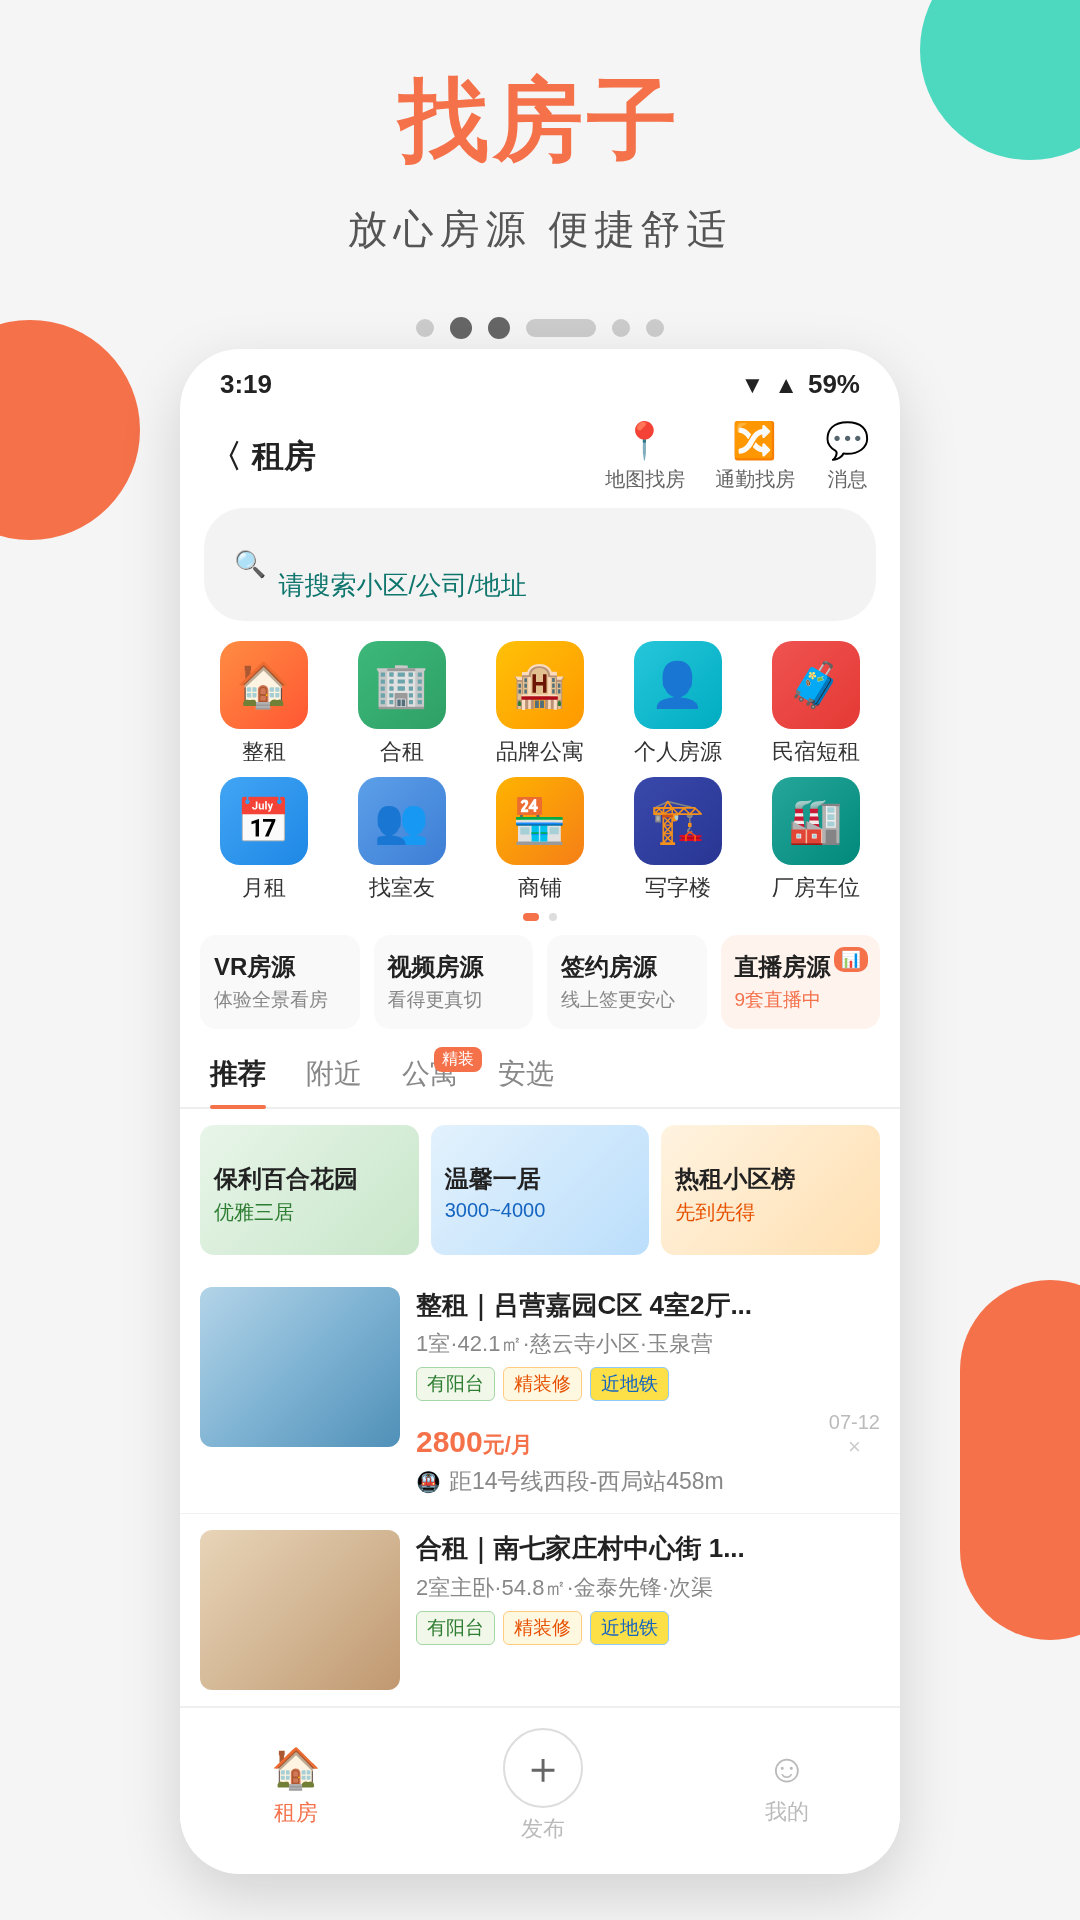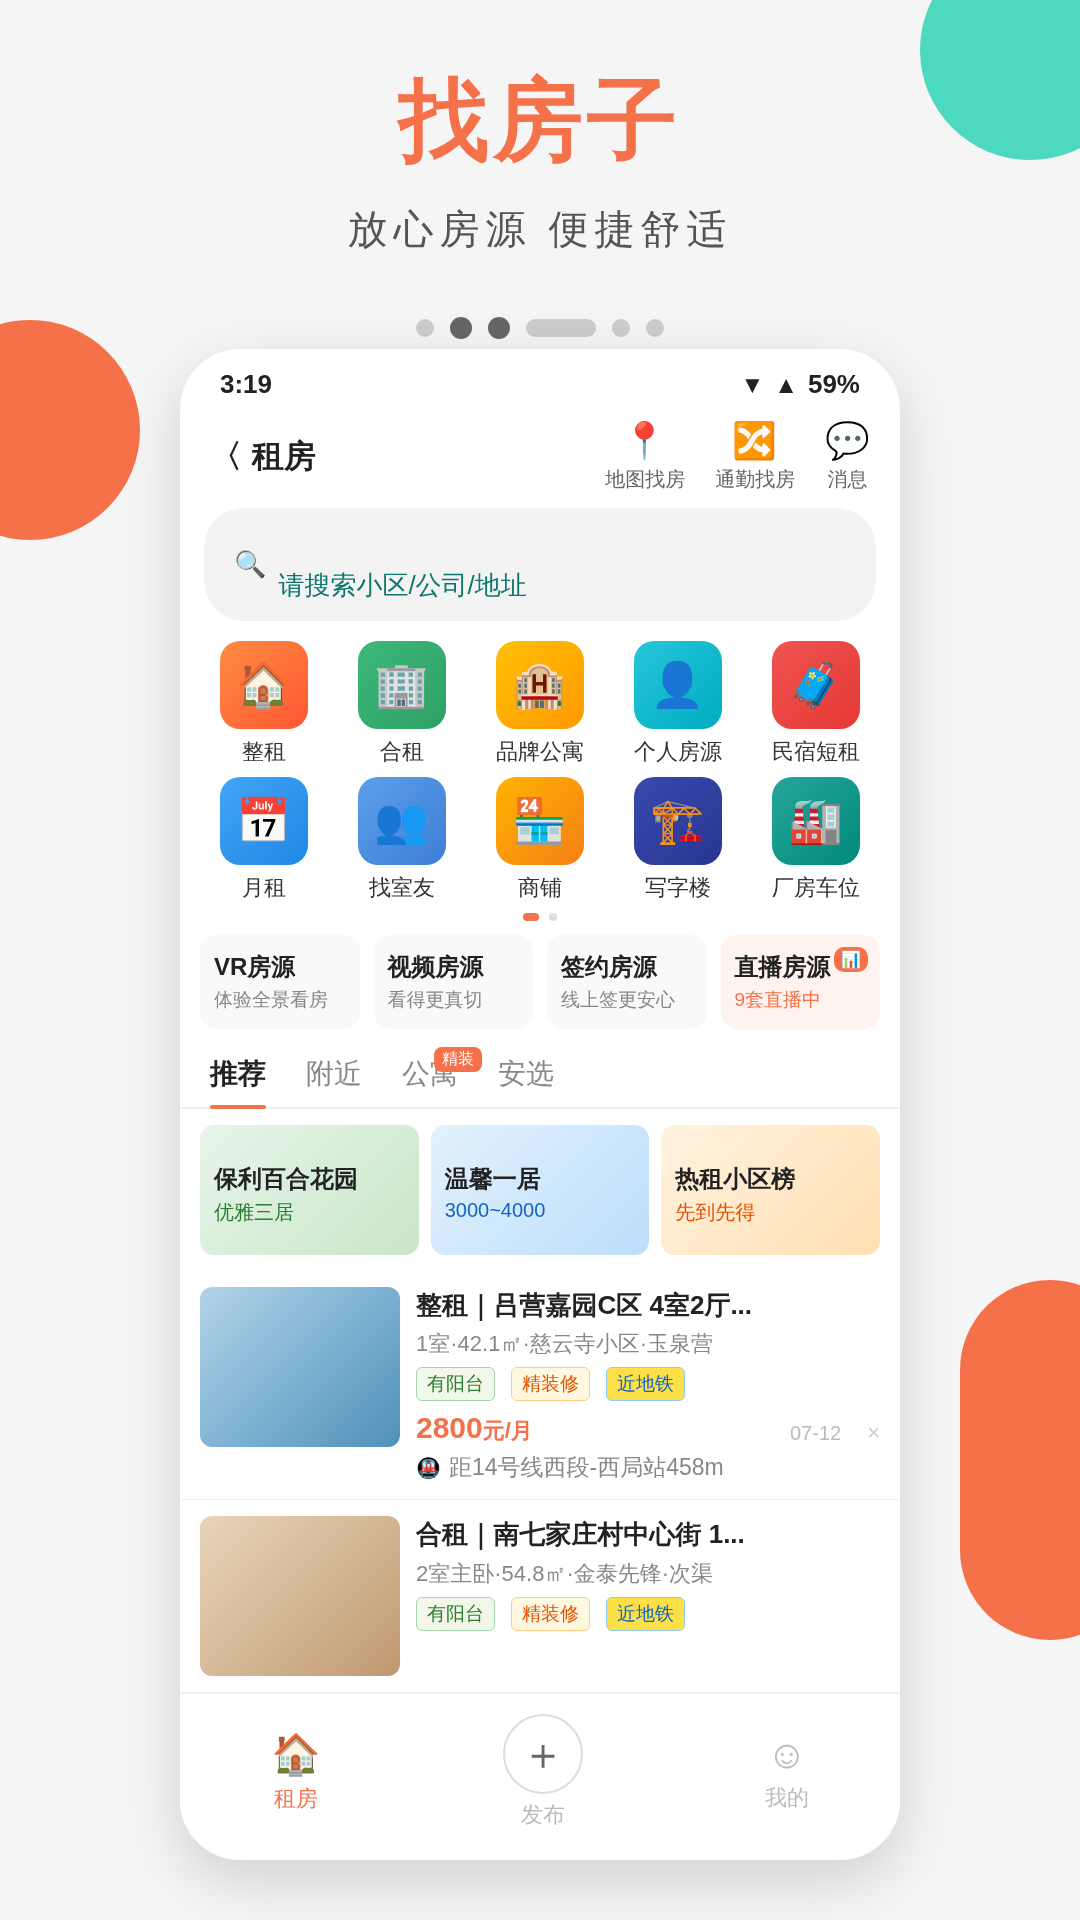--- a/index.html
+++ b/index.html
@@ -338,40 +338,40 @@
       background: linear-gradient(135deg, #B3D4E8, #7FB3D3, #5090B8);
     }
     .thumb-gradient-2 {
       width: 100%;
       height: 100%;
       background: linear-gradient(135deg, #E8D4B8, #D4B896, #C09870);
     }
     .listing-info { flex: 1; }
     .listing-title { font-size: 26px; font-weight: 700; color: #222; line-height: 1.4; }
     .listing-sub { font-size: 22px; color: #888; margin-top: 6px; }
-    .tag-row { display: flex; gap: 16px; margin-top: 8px; flex-wrap: wrap; }
+    .tag-row { display: flex; gap: 8px; margin-top: 8px; flex-wrap: wrap; }
     .tag {
       font-size: 19px;
       padding: 3px 10px;
       border-radius: 6px;
       border: 1px solid #ccc;
       color: #666;
     }
     .tag.green-tag { color: #2E7D32; border-color: #A5D6A7; background: #F1F8E9; }
     .tag.orange-tag { color: #E65100; border-color: #FFCC80; background: #FFF8E1; }
     .tag.blue-tag { color: #1565C0; border-color: #90CAF9; background: #fde047; }
     .price-row {
       display: flex;
       justify-content: space-between;
       align-items: flex-end;
       margin-top: 10px;
     }
     .price { font-size: 30px; font-weight: 700; color: #F4714A; }
     .price-unit { font-size: 22px; }
-    .date-close { display: flex; align-items: center; gap: 26px; }
+    .date-close { display: flex; align-items: center; gap: 0; flex-direction: column; }
     .date-text { font-size: 20px; color: #bbb; }
     .close-btn { font-size: 22px; color: #ccc; }
     .metro-row { display: flex; align-items: center; gap: 8px; margin-top: 6px; }
     .metro-icon { font-size: 20px; color: #888; }
     .metro-text { font-size: 23px; color: #888; }
 
     
     .bottom-nav {
       display: flex;
       justify-content: space-around;

